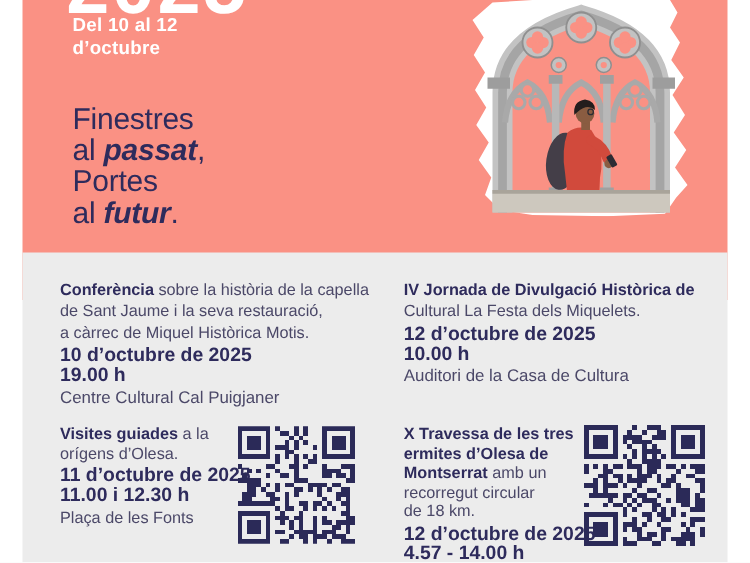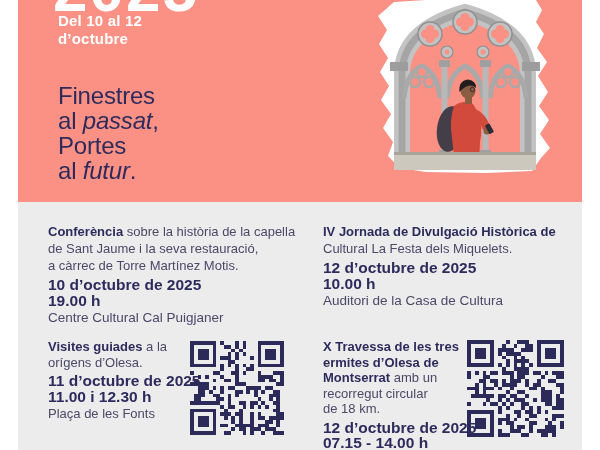--- a/index.html
+++ b/index.html
@@ -9,21 +9,21 @@
   .hero{position:absolute;left:18px;top:0;width:564px;height:240px;
         background:var(--salmon,#FA9184);overflow:hidden;}
   .year{position:absolute;left:35px;top:-41px;font-size:62px;line-height:62px;
         font-weight:700;color:#fff;letter-spacing:2px;}
   .dates{position:absolute;left:40px;top:12px;font-size:15px;line-height:18px;
          font-weight:700;color:#fff;letter-spacing:.2px;}
   .dates span{display:block;}
   .tagline{position:absolute;left:40px;top:83px;font-size:24px;line-height:25px;
            color:var(--navy,#2E2B5C);letter-spacing:-.2px;}
   .tl{display:block;white-space:nowrap;}
-  .tagline .em{font-style:italic;font-weight:400;}
+  .tagline .em{font-style:italic;font-weight:700;}
   .photo{position:absolute;left:348px;top:0;}
   .op{fill:var(--salmon,#FA9184);}
   .sweater{fill:var(--sweater,#D14A3C);}
   .sweaterS{stroke:var(--sweater,#D14A3C);}
   
   .panel{position:absolute;left:18px;top:202px;width:564px;height:248px;
          background:var(--panel,#ECECEC);overflow:hidden;}
   .event{position:absolute;color:var(--ink,#4B4868);}
   .e1{left:30px;top:21px;}
   .e2{left:305px;top:21px;}
@@ -133,21 +133,21 @@
       <rect x="28" y="152" width="142" height="3" fill="#A9A49A"></rect>
     </svg>
   </div>
 
   <div class="panel">
 
     <div class="event e1">
       <p class="desc">
         <span class="dl"><b>Conferència</b><span> sobre la història de la capella</span></span>
         <span class="dl"><b></b><span>de Sant Jaume i la seva restauració,</span></span>
-        <span class="dl"><b></b><span>a càrrec de Torre Martínez Motis.</span></span>
+        <span class="dl"><b></b><span>a càrrec de Miquel Històrica Motis.</span></span>
       </p>
       <p class="date">10 d’octubre de 2025</p>
       <p class="time">19.00 h</p>
       <p class="venue">Centre Cultural Cal Puigjaner</p>
     </div>
 
     <div class="event e2">
       <p class="desc">
         <span class="dl"><b>IV Jornada de Divulgació Històrica de</b><span></span></span>
         <span class="dl"><b></b><span>Cultural La Festa dels Miquelets.</span></span>
@@ -172,21 +172,21 @@
 
     <div class="event e4 row2">
       <p class="desc">
         <span class="dl"><b>X Travessa de les tres</b><span></span></span>
         <span class="dl"><b>ermites d’Olesa de</b><span></span></span>
         <span class="dl"><b>Montserrat</b><span> amb un</span></span>
         <span class="dl"><b></b><span>recorregut circular</span></span>
         <span class="dl"><b></b><span>de 18 km.</span></span>
       </p>
       <p class="date">12 d’octubre de 2025</p>
-      <p class="time">07.15 - 14.00 h</p>
+      <p class="time">4.57 - 14.00 h</p>
 
     </div>
     <svg class="qr qr2" viewBox="0 0 25 25">
         <path d="M0 0h1v1h-1zM1 0h1v1h-1zM2 0h1v1h-1zM3 0h1v1h-1zM4 0h1v1h-1zM5 0h1v1h-1zM6 0h1v1h-1zM10 0h1v1h-1zM13 0h1v1h-1zM14 0h1v1h-1zM15 0h1v1h-1zM18 0h1v1h-1zM19 0h1v1h-1zM20 0h1v1h-1zM21 0h1v1h-1zM22 0h1v1h-1zM23 0h1v1h-1zM24 0h1v1h-1zM0 1h1v1h-1zM6 1h1v1h-1zM9 1h1v1h-1zM12 1h1v1h-1zM15 1h1v1h-1zM16 1h1v1h-1zM18 1h1v1h-1zM24 1h1v1h-1zM0 2h1v1h-1zM2 2h1v1h-1zM3 2h1v1h-1zM4 2h1v1h-1zM6 2h1v1h-1zM8 2h1v1h-1zM9 2h1v1h-1zM10 2h1v1h-1zM11 2h1v1h-1zM14 2h1v1h-1zM15 2h1v1h-1zM16 2h1v1h-1zM18 2h1v1h-1zM20 2h1v1h-1zM21 2h1v1h-1zM22 2h1v1h-1zM24 2h1v1h-1zM0 3h1v1h-1zM2 3h1v1h-1zM3 3h1v1h-1zM4 3h1v1h-1zM6 3h1v1h-1zM8 3h1v1h-1zM10 3h1v1h-1zM11 3h1v1h-1zM12 3h1v1h-1zM13 3h1v1h-1zM18 3h1v1h-1zM20 3h1v1h-1zM21 3h1v1h-1zM22 3h1v1h-1zM24 3h1v1h-1zM0 4h1v1h-1zM2 4h1v1h-1zM3 4h1v1h-1zM4 4h1v1h-1zM6 4h1v1h-1zM9 4h1v1h-1zM12 4h1v1h-1zM14 4h1v1h-1zM18 4h1v1h-1zM20 4h1v1h-1zM21 4h1v1h-1zM22 4h1v1h-1zM24 4h1v1h-1zM0 5h1v1h-1zM6 5h1v1h-1zM10 5h1v1h-1zM12 5h1v1h-1zM13 5h1v1h-1zM14 5h1v1h-1zM15 5h1v1h-1zM18 5h1v1h-1zM24 5h1v1h-1zM0 6h1v1h-1zM1 6h1v1h-1zM2 6h1v1h-1zM3 6h1v1h-1zM4 6h1v1h-1zM5 6h1v1h-1zM6 6h1v1h-1zM8 6h1v1h-1zM10 6h1v1h-1zM12 6h1v1h-1zM14 6h1v1h-1zM16 6h1v1h-1zM18 6h1v1h-1zM19 6h1v1h-1zM20 6h1v1h-1zM21 6h1v1h-1zM22 6h1v1h-1zM23 6h1v1h-1zM24 6h1v1h-1zM9 7h1v1h-1zM12 7h1v1h-1zM13 7h1v1h-1zM14 7h1v1h-1zM15 7h1v1h-1zM0 8h1v1h-1zM2 8h1v1h-1zM4 8h1v1h-1zM6 8h1v1h-1zM7 8h1v1h-1zM9 8h1v1h-1zM10 8h1v1h-1zM11 8h1v1h-1zM13 8h1v1h-1zM14 8h1v1h-1zM15 8h1v1h-1zM17 8h1v1h-1zM18 8h1v1h-1zM20 8h1v1h-1zM22 8h1v1h-1zM23 8h1v1h-1zM24 8h1v1h-1zM0 9h1v1h-1zM4 9h1v1h-1zM5 9h1v1h-1zM11 9h1v1h-1zM13 9h1v1h-1zM14 9h1v1h-1zM19 9h1v1h-1zM23 9h1v1h-1zM24 9h1v1h-1zM3 10h1v1h-1zM4 10h1v1h-1zM6 10h1v1h-1zM7 10h1v1h-1zM9 10h1v1h-1zM11 10h1v1h-1zM12 10h1v1h-1zM13 10h1v1h-1zM15 10h1v1h-1zM18 10h1v1h-1zM21 10h1v1h-1zM22 10h1v1h-1zM2 11h1v1h-1zM4 11h1v1h-1zM7 11h1v1h-1zM9 11h1v1h-1zM10 11h1v1h-1zM11 11h1v1h-1zM12 11h1v1h-1zM15 11h1v1h-1zM17 11h1v1h-1zM18 11h1v1h-1zM23 11h1v1h-1zM24 11h1v1h-1zM0 12h1v1h-1zM1 12h1v1h-1zM2 12h1v1h-1zM4 12h1v1h-1zM5 12h1v1h-1zM6 12h1v1h-1zM8 12h1v1h-1zM11 12h1v1h-1zM16 12h1v1h-1zM17 12h1v1h-1zM19 12h1v1h-1zM24 12h1v1h-1zM2 13h1v1h-1zM4 13h1v1h-1zM10 13h1v1h-1zM13 13h1v1h-1zM14 13h1v1h-1zM19 13h1v1h-1zM20 13h1v1h-1zM21 13h1v1h-1zM24 13h1v1h-1zM1 14h1v1h-1zM2 14h1v1h-1zM3 14h1v1h-1zM4 14h1v1h-1zM5 14h1v1h-1zM6 14h1v1h-1zM8 14h1v1h-1zM9 14h1v1h-1zM11 14h1v1h-1zM12 14h1v1h-1zM15 14h1v1h-1zM19 14h1v1h-1zM20 14h1v1h-1zM21 14h1v1h-1zM23 14h1v1h-1zM5 15h1v1h-1zM8 15h1v1h-1zM10 15h1v1h-1zM12 15h1v1h-1zM13 15h1v1h-1zM14 15h1v1h-1zM17 15h1v1h-1zM19 15h1v1h-1zM20 15h1v1h-1zM21 15h1v1h-1zM23 15h1v1h-1zM24 15h1v1h-1zM0 16h1v1h-1zM4 16h1v1h-1zM6 16h1v1h-1zM7 16h1v1h-1zM9 16h1v1h-1zM11 16h1v1h-1zM14 16h1v1h-1zM15 16h1v1h-1zM20 16h1v1h-1zM21 16h1v1h-1zM23 16h1v1h-1zM24 16h1v1h-1zM8 17h1v1h-1zM10 17h1v1h-1zM14 17h1v1h-1zM16 17h1v1h-1zM18 17h1v1h-1zM22 17h1v1h-1zM23 17h1v1h-1zM24 17h1v1h-1zM0 18h1v1h-1zM1 18h1v1h-1zM2 18h1v1h-1zM3 18h1v1h-1zM4 18h1v1h-1zM5 18h1v1h-1zM6 18h1v1h-1zM8 18h1v1h-1zM12 18h1v1h-1zM13 18h1v1h-1zM15 18h1v1h-1zM16 18h1v1h-1zM18 18h1v1h-1zM20 18h1v1h-1zM0 19h1v1h-1zM6 19h1v1h-1zM10 19h1v1h-1zM13 19h1v1h-1zM16 19h1v1h-1zM17 19h1v1h-1zM22 19h1v1h-1zM23 19h1v1h-1zM24 19h1v1h-1zM0 20h1v1h-1zM2 20h1v1h-1zM3 20h1v1h-1zM4 20h1v1h-1zM6 20h1v1h-1zM8 20h1v1h-1zM9 20h1v1h-1zM10 20h1v1h-1zM12 20h1v1h-1zM15 20h1v1h-1zM20 20h1v1h-1zM22 20h1v1h-1zM0 21h1v1h-1zM2 21h1v1h-1zM3 21h1v1h-1zM4 21h1v1h-1zM6 21h1v1h-1zM8 21h1v1h-1zM10 21h1v1h-1zM11 21h1v1h-1zM16 21h1v1h-1zM17 21h1v1h-1zM21 21h1v1h-1zM24 21h1v1h-1zM0 22h1v1h-1zM2 22h1v1h-1zM3 22h1v1h-1zM4 22h1v1h-1zM6 22h1v1h-1zM11 22h1v1h-1zM13 22h1v1h-1zM14 22h1v1h-1zM16 22h1v1h-1zM20 22h1v1h-1zM21 22h1v1h-1zM22 22h1v1h-1zM24 22h1v1h-1zM0 23h1v1h-1zM6 23h1v1h-1zM8 23h1v1h-1zM11 23h1v1h-1zM12 23h1v1h-1zM13 23h1v1h-1zM16 23h1v1h-1zM18 23h1v1h-1zM19 23h1v1h-1zM20 23h1v1h-1zM21 23h1v1h-1zM22 23h1v1h-1zM0 24h1v1h-1zM1 24h1v1h-1zM2 24h1v1h-1zM3 24h1v1h-1zM4 24h1v1h-1zM5 24h1v1h-1zM6 24h1v1h-1zM8 24h1v1h-1zM9 24h1v1h-1zM10 24h1v1h-1zM14 24h1v1h-1zM15 24h1v1h-1zM19 24h1v1h-1zM20 24h1v1h-1zM22 24h1v1h-1z" fill="#2B2A58" shape-rendering="crispEdges"></path>
       </svg>
 
   </div>
 </div>
 
 </body></html>

